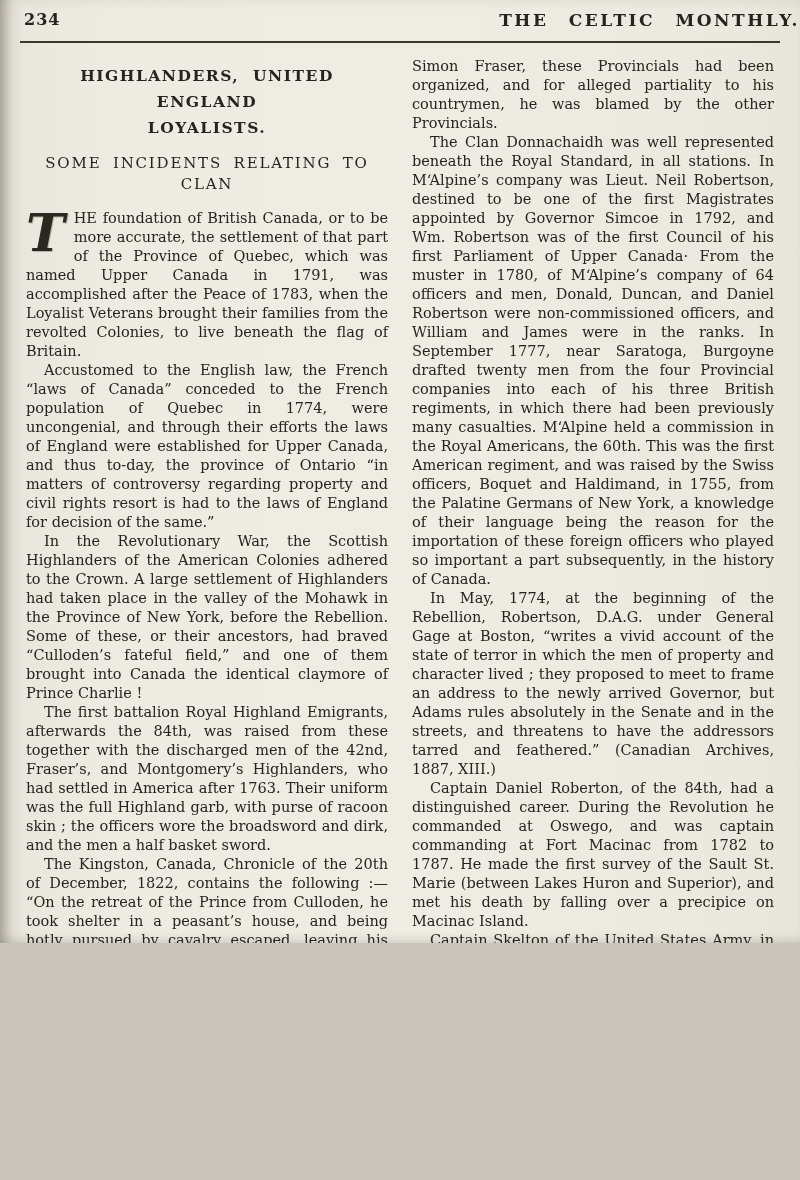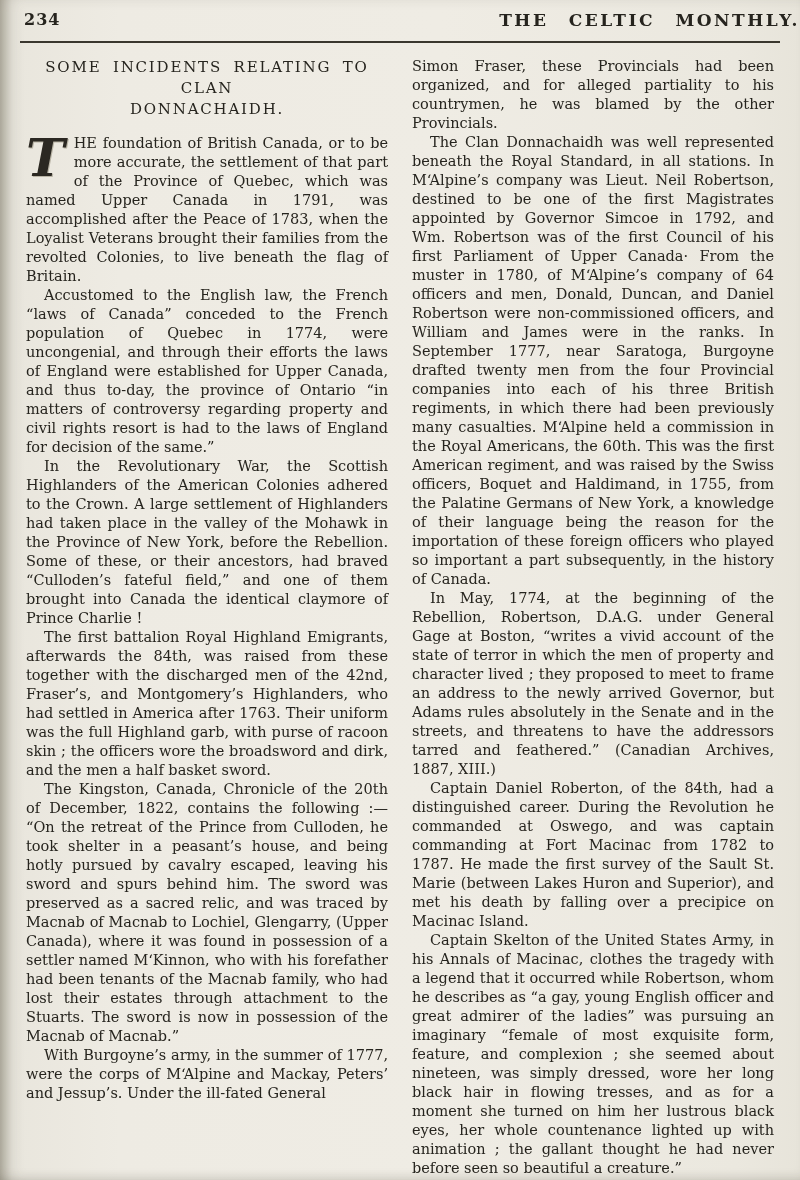--- a/index.html
+++ b/index.html
@@ -1,18 +1,18 @@
 <!DOCTYPE html>
 <html><head>
 <meta charset="utf-8">
 <style>
   html,body{margin:0;padding:0;background:#c9c5ba;}
   .page{
     position:relative;
-    width:800px;height:1180px;
+    width:800px;height:943px;
     margin:0 auto;
     overflow:hidden;
     color:#26241e;
     font-family:"DejaVu Serif", serif;
     background:linear-gradient(90deg,#d6d2c6 0px,#e9e6dd 12px,#eeebe3 120px,#efece4 55%,#ebe8df 92%,#e7e4da 100%);
     box-shadow:inset 14px 0 20px -12px rgba(60,55,40,.45), inset 0 -8px 14px -10px rgba(60,55,40,.25);
   }
   .page-header{position:relative;height:26px;padding-top:10px;}
   .page-number{
     position:absolute;left:24px;top:10px;
@@ -64,23 +64,26 @@
   <header class="page-header">
     <span class="page-number">234</span>
     <h1 class="journal-title">THE CELTIC MONTHLY.</h1>
   </header>
 
   <hr class="header-rule">
 
   <main class="columns">
 
     <section class="column">
+      <h2 class="article-title">
+        <div>HIGHLANDERS, UNITED ENGLAND</div>
+        <div>LOYALISTS.</div>
+      </h2>
       <h3 class="article-subtitle">
         <div>SOME INCIDENTS RELATING TO CLAN</div>
-        <div>DONNACHAIDH.</div>
       </h3>
 
       <p class="lead"><span class="drop-cap">T</span><span>HE foundation of British Canada, or to be more accurate, the settlement of that part of the Province of Quebec, which was named Upper Canada in 1791, was accomplished after the Peace of 1783, when the Loyalist Veterans brought their families from the revolted Colonies, to live beneath the flag of Britain.</span></p>
 
       <p class="para">Accustomed to the English law, the French “laws of Canada” conceded to the French population of Quebec in 1774, were uncongenial, and through their efforts the laws of England were established for Upper Canada, and thus to-day, the province of Ontario “in matters of controversy regarding property and civil rights resort is had to the laws of England for decision of the same.”</p>
       <p class="para">In the Revolutionary War, the Scottish Highlanders of the American Colonies adhered to the Crown.  A large settlement of Highlanders had taken place in the valley of the Mohawk in the Province of New York, before the Rebellion. Some of these, or their ancestors, had braved “Culloden’s fateful field,” and one of them brought into Canada the identical claymore of Prince Charlie !</p>
       <p class="para">The first battalion Royal Highland Emigrants, afterwards the 84th, was raised from these together with the discharged men of the 42nd, Fraser’s, and Montgomery’s Highlanders, who had settled in America after 1763.  Their uniform was the full Highland garb, with purse of racoon skin ; the officers wore the broadsword and dirk, and the men a half basket sword.</p>
       <p class="para">The Kingston, Canada, Chronicle of the 20th of December, 1822, contains the following :— “On the retreat of the Prince from Culloden, he took shelter in a peasant’s house, and being hotly pursued by cavalry escaped, leaving his sword and spurs behind him.  The sword was preserved as a sacred relic, and was traced by Macnab of Macnab to Lochiel, Glengarry, (Upper Canada), where it was found in possession of a settler named M‘Kinnon, who with his forefather had been tenants of the Macnab family, who had lost their estates through attachment to the Stuarts.  The sword is now in possession of the Macnab of Macnab.”</p>
       <p class="para">With Burgoyne’s army, in the summer of 1777, were the corps of M‘Alpine and Mackay, Peters’ and Jessup’s.  Under the ill-fated General</p>
     </section>

